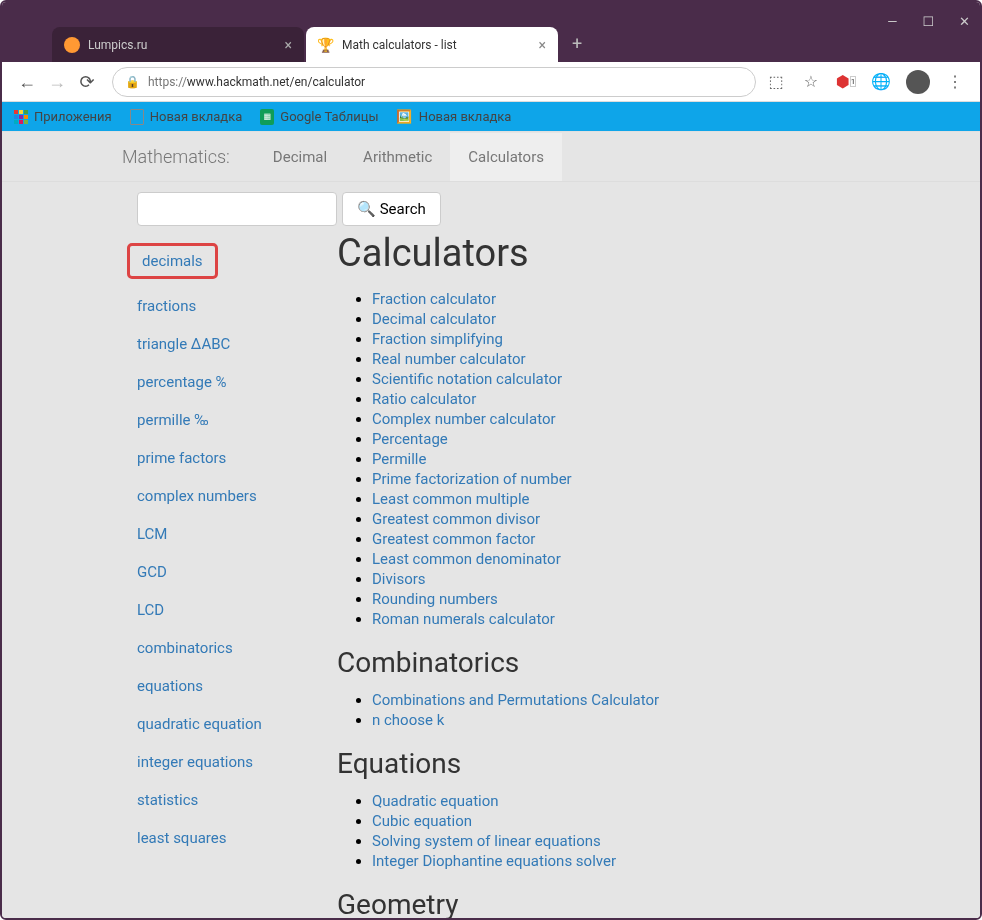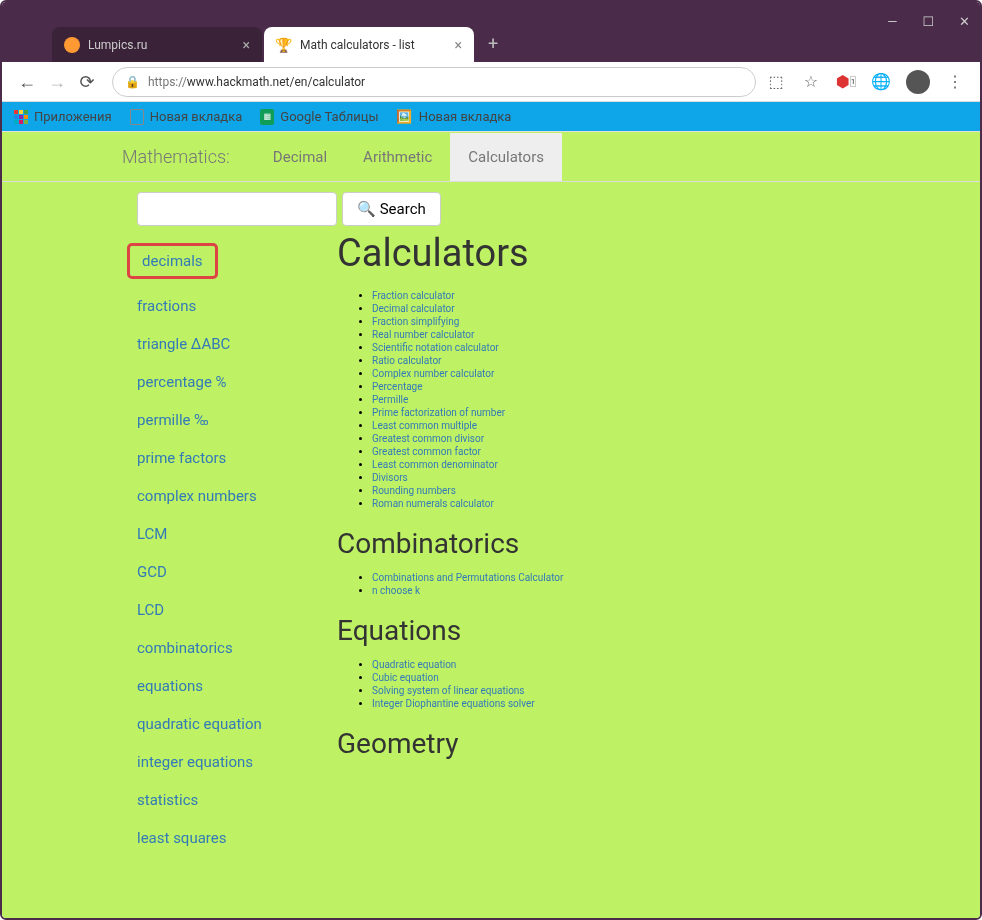--- a/index.html
+++ b/index.html
@@ -1,20 +1,20 @@
 <!DOCTYPE html>
 <html><head>
 <meta charset="utf-8">
 <style>
 * { margin: 0; padding: 0; box-sizing: border-box; font-family: -apple-system, BlinkMacSystemFont, "Segoe UI", Roboto, Arial, sans-serif; }
 body { background: #fff; width: 982px; height: 920px; overflow: hidden; border: 2px solid #4a2c4a; border-radius: 6px; }
 
 .titlebar { background: #4a2c4a; height: 60px; display: flex; align-items: start; position: relative; }
 .tabs-area { display: flex; align-items: end; height: 60px; padding-left: 50px; }
-.tab { background: #3a2238; color: #ccc; height: 35px; display: flex; align-items: center; padding: 0 12px; font-size: 12px; border-top-left-radius: 8px; border-top-right-radius: 8px; margin-right: 2px; width: 210px; position: relative; }
+.tab { background: #3a2238; color: #ccc; height: 35px; display: flex; align-items: center; padding: 0 12px; font-size: 12px; border-top-left-radius: 8px; border-top-right-radius: 8px; margin-right: 2px; width: 252px; position: relative; }
 .tab.active { background: #fff; color: #333; }
 .tab-favicon { width: 16px; height: 16px; border-radius: 50%; margin-right: 8px; display: inline-flex; align-items: center; justify-content: center; font-size: 10px; }
 .tab-favicon.orange { background: #ff9933; }
 .tab-favicon.trophy { font-size: 14px; }
 .tab-title { flex: 1; overflow: hidden; white-space: nowrap; text-overflow: ellipsis; }
 .tab-close { margin-left: 8px; font-size: 14px; color: #888; }
 .tab.inactive .tab-close { color: #aaa; }
 .new-tab { color: #bbb; font-size: 18px; margin-left: 12px; margin-bottom: 8px; }
 .window-controls { position: absolute; right: 10px; top: 12px; display: flex; gap: 25px; color: #ccc; font-size: 13px; }
 
@@ -32,40 +32,40 @@
 .bookmarks-bar { background: #0ea5e9; height: 30px; display: flex; align-items: center; padding: 0 12px; font-size: 13px; color: #444; border-bottom: 1px solid #e0e0e0; gap: 18px; }
 .bookmark-item { display: flex; align-items: center; gap: 6px; }
 .apps-icon { display: grid; grid-template-columns: repeat(3, 4px); gap: 1px; }
 .apps-icon span { width: 4px; height: 4px; }
 .apps-icon span:nth-child(1){background:#e53935;} .apps-icon span:nth-child(2){background:#fdd835;} .apps-icon span:nth-child(3){background:#43a047;}
 .apps-icon span:nth-child(4){background:#1e88e5;} .apps-icon span:nth-child(5){background:#8e24aa;} .apps-icon span:nth-child(6){background:#fb8c00;}
 .apps-icon span:nth-child(7){background:#00acc1;} .apps-icon span:nth-child(8){background:#d81b60;} .apps-icon span:nth-child(9){background:#7cb342;}
 .doc-icon { width: 14px; height: 16px; border: 1px solid #888; border-radius: 1px; position: relative; }
 .sheets-icon { width: 14px; height: 16px; background: #0f9d58; border-radius: 2px; display:flex; align-items:center; justify-content:center; color:#fff; font-size:8px; }
 
-.content-wrapper { height: 788px; overflow-y: scroll; background: #bef264; }
+.content-wrapper { height: 788px; overflow-y: scroll; background: #e5e5e5; }
 .page-nav { height: 50px; display: flex; align-items: center; padding-left: 120px; border-bottom: 1px solid #ddd; }
 .page-nav-title { color: #777; font-size: 18px; margin-right: 25px; font-weight: 300; }
 .page-nav-item { color: #777; font-size: 15px; padding: 15px 18px; }
 .page-nav-item.active { background: #eee; }
 
 .search-row { padding: 10px 0 10px 135px; display: flex; gap: 5px; }
 .search-input { width: 200px; height: 34px; border: 1px solid #ccc; border-radius: 4px; padding: 0 8px; font-size: 14px; }
 .search-btn { height: 34px; padding: 0 14px; border: 1px solid #ccc; border-radius: 4px; background: #fff; font-size: 15px; display: flex; align-items: center; gap: 4px; }
 
 .main-area { display: flex; padding-left: 120px; }
 .sidebar { width: 195px; padding-top: 5px; }
 .sidebar-link { display: block; color: #337ab7; font-size: 15px; padding: 10px 15px; }
 .sidebar-link.highlighted { border: 3px solid #d44; border-radius: 5px; padding: 6px 12px; margin: 2px 10px 8px 5px; display: inline-block; }
 
 .content-col { flex: 1; padding-left: 20px; }
 .content-col h1 { font-size: 38px; font-weight: 400; color: #333; margin-bottom: 15px; margin-top: -5px; }
 .content-col h2 { font-size: 28px; font-weight: 400; color: #333; margin: 18px 0 12px; }
 .content-col ul { list-style: disc; padding-left: 35px; }
-.content-col li { margin: 2px 0; font-size: 10px; }
+.content-col li { margin: 2px 0; font-size: 15px; }
 .content-col li a { color: #337ab7; text-decoration: none; }
 
 ::-webkit-scrollbar { width: 16px; }
 ::-webkit-scrollbar-track { background: #f1f1f1; }
 ::-webkit-scrollbar-thumb { background: #c1c1c1; }
 </style>
 </head>
 <body>
 
 <div class="titlebar">

